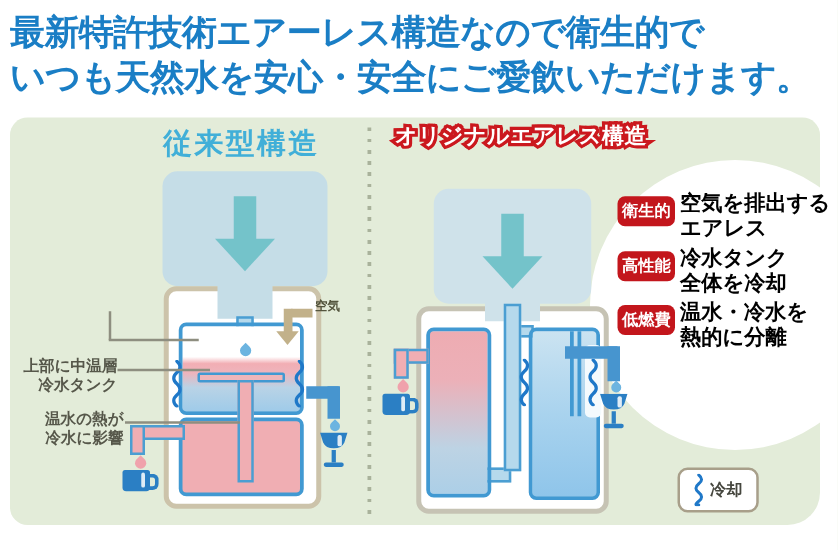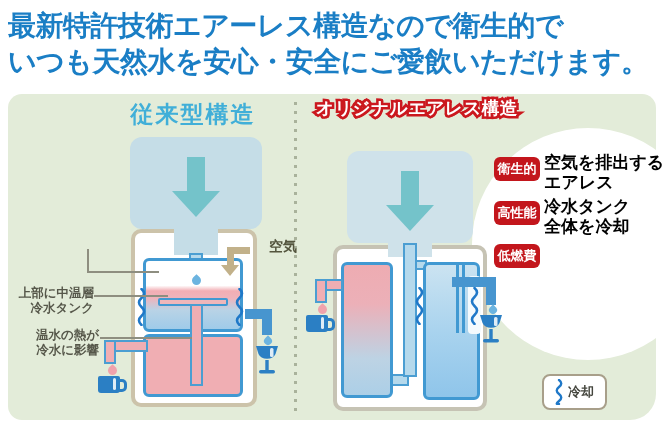--- a/index.html
+++ b/index.html
@@ -59,21 +59,21 @@
   .drop.b{background:#6cb4e0;}
   .drop.p{background:#f0a2ac;}
   .mug{width:22px;height:17px;background:#2b7fc4;border-radius:2px 2px 3px 3px;}
   .mug::after{content:"";position:absolute;right:-7px;top:3px;width:5px;height:7px;
               border:3px solid #2b7fc4;border-left:none;border-radius:0 5px 5px 0;}
   .mug::before{content:"";position:absolute;right:4px;top:2px;width:3px;height:12px;background:#ffffff;opacity:.85;border-radius:2px;}
 
   
   .callout{font-size:12.5px;font-weight:bold;color:#56574a;line-height:1.22;text-align:right;}
   .leader{background:#8e8e80;}
-  .air-label{font-size:14px;font-weight:bold;color:#54553e;margin-left:17px;}
+  .air-label{font-size:10px;font-weight:bold;color:#54553e;}
   .air-bar{background:#c2b18a;}
   .air-head{width:0;height:0;border-left:9px solid transparent;border-right:9px solid transparent;border-top:11px solid #c2b18a;}
 
   
   .badge{width:46px;height:24px;background:#c3161c;border-radius:6px;color:#ffffff;
          font-size:13px;font-weight:bold;display:flex;align-items:center;justify-content:center;}
   .feature-text{font-size:17px;font-weight:bold;color:#000000;line-height:1.2;white-space:nowrap;}
 
   
   .legend-box{left:542px;top:374px;width:65px;height:36px;background:#ffffff;border:2px solid #a89f8a;
@@ -204,20 +204,24 @@
     <div>エアレス</div>
   </div>
 
   <div class="abs badge" style="left:494px;top:201px;">高性能</div>
   <div class="abs feature-text" style="left:544px;top:197px;">
     <div>冷水タンク</div>
     <div>全体を冷却</div>
   </div>
 
   <div class="abs badge" style="left:494px;top:244px;">低燃費</div>
+  <div class="abs feature-text" style="left:544px;top:240px;">
+    <div>温水・冷水を</div>
+    <div>熱的に分離</div>
+  </div>
 
   <div class="abs legend-box">
     <svg width="8" height="26" viewBox="0 0 8 26">
       <path d="M4 1 q4.5 3.5 0 7 t0 7 t0 7 t0 3" fill="none" stroke="#1f78c8" stroke-width="2.4" stroke-linecap="round"></path>
     </svg>
     <span class="legend-label">冷却</span>
   </div>
 
 </div>
 

